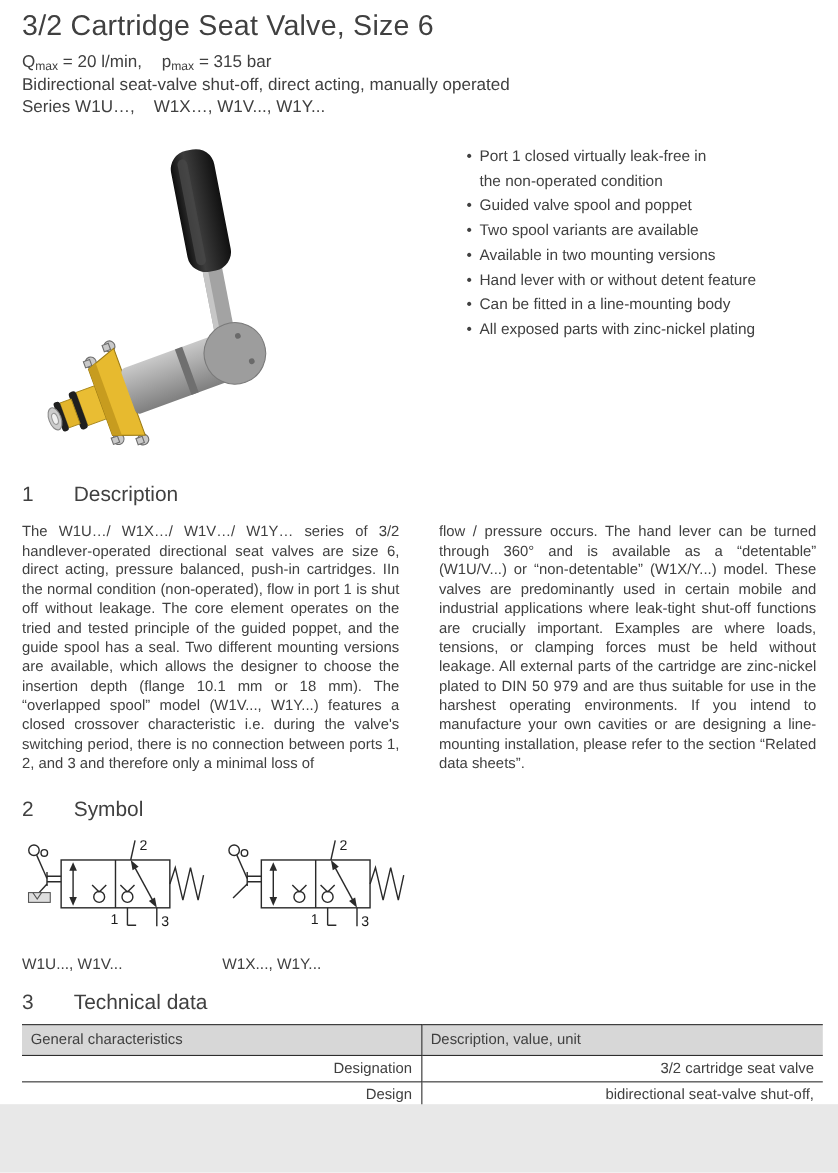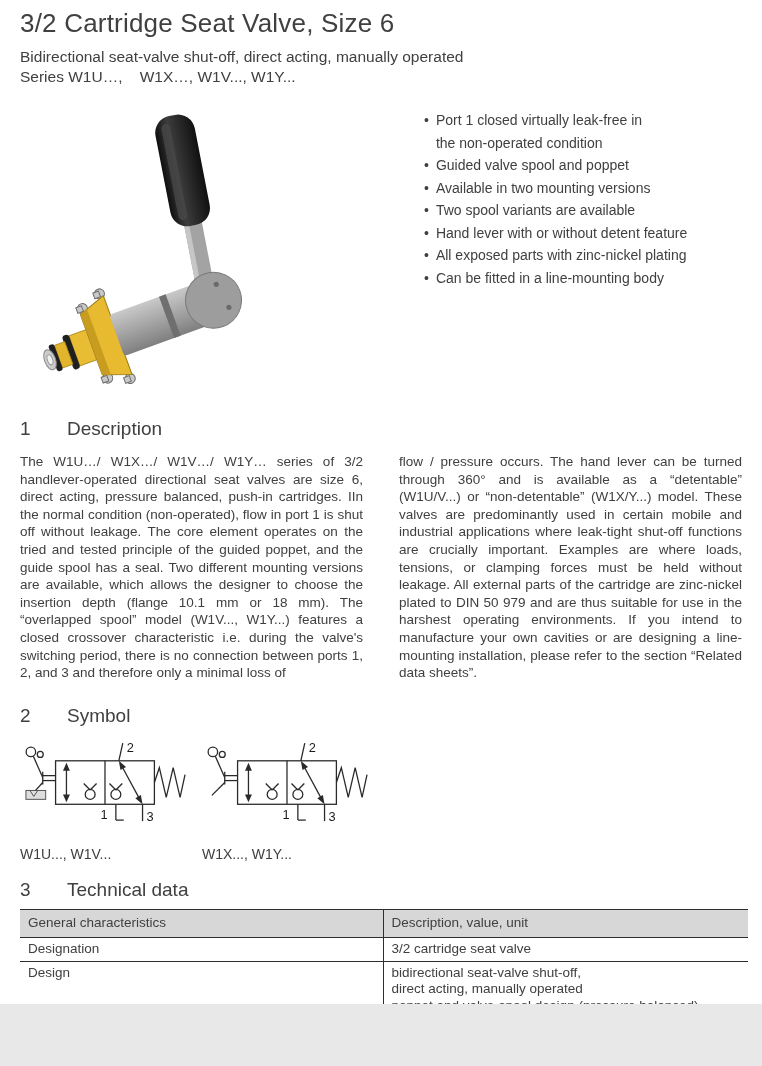--- a/index.html
+++ b/index.html
@@ -43,34 +43,37 @@
   .tech-table th, .tech-table td {
     text-align: left; font-weight: 400; vertical-align: top;
     padding: 3px 8px 3px 8px; line-height: 16.5px;
   }
   .tech-table thead th {
     background: #d7d7d7;
     border-top: 1.3px solid #2e2e2e;
     border-bottom: 1.3px solid #2e2e2e;
     padding-top: 5px; padding-bottom: 6px;
   }
-  .tech-table tbody td { border-bottom: 1.3px solid #2e2e2e; }
+  .tech-table tbody td { border-bottom: 1.3px solid #2e2e2e; text-align: right; }
   .tech-table th:first-child, .tech-table td:first-child { width: 363px; border-right: 1.3px solid #2e2e2e; }
   .value-multiline { white-space: pre-line; }
 
   svg text { font-family: "Liberation Sans", "DejaVu Sans", sans-serif; font-size: 13px; fill: #1b1b1b; }
 </style>
 </head>
 <body>
 
 <div class="page">
 
   <h1 class="title">3/2 Cartridge Seat Valve, Size 6</h1>
 
   <div class="intro">
+    <div>
+      <span>Q</span><span class="subscript">max</span><span class="pre"> = 20 l/min,</span><span class="p-group"><span>p</span><span class="subscript">max</span><span class="pre"> = 315 bar</span></span>
+    </div>
     <div>Bidirectional seat-valve shut-off, direct acting, manually operated</div>
     <div class="pre">Series W1U…,    W1X…, W1V..., W1Y...</div>
   </div>
 
   <div class="hero">
 
     <svg class="product-svg" width="340" height="300" viewBox="0 0 340 300">
       <defs>
         <linearGradient id="grad-body" x1="0" y1="0" x2="0" y2="1">
           <stop offset="0" stop-color="#c9c9c9"></stop>
@@ -128,33 +131,33 @@
 
     <ul class="features">
       <li>
           <span>Port 1 closed virtually leak-free in
 the non-operated condition</span>
         </li>
       <li>
           <span>Guided valve spool and poppet</span>
         </li>
       <li>
+          <span>Two spool variants are available</span>
+        </li>
+      <li>
           <span>Available in two mounting versions</span>
         </li>
       <li>
-          <span>Two spool variants are available</span>
-        </li>
-      <li>
           <span>Hand lever with or without detent feature</span>
         </li>
       <li>
+          <span>Can be fitted in a line-mounting body</span>
+        </li>
+      <li>
           <span>All exposed parts with zinc-nickel plating</span>
-        </li>
-      <li>
-          <span>Can be fitted in a line-mounting body</span>
         </li>
     </ul>
   </div>
 
   <div class="sec-desc">
     <div class="sec-heading">
       <span class="sec-num">1</span><span>Description</span>
     </div>
     <div class="desc-cols">
       <div class="desc-col">The W1U…/ W1X…/ W1V…/ W1Y… series of 3/2 handlever-operated directional seat valves are size 6, direct acting, pressure balanced, push-in cartridges. IIn the normal condition (non-operated), flow in port 1 is shut off without leakage. The core element operates on the tried and tested principle of the guided poppet, and the guide spool has a seal. Two different mounting versions are available, which allows the designer to choose the insertion depth (flange 10.1 mm or 18 mm). The “overlapped spool” model (W1V..., W1Y...) features a closed crossover characteristic i.e. during the valve's switching period, there is no connection between ports 1, 2, and 3 and therefore only a minimal loss of</div>

